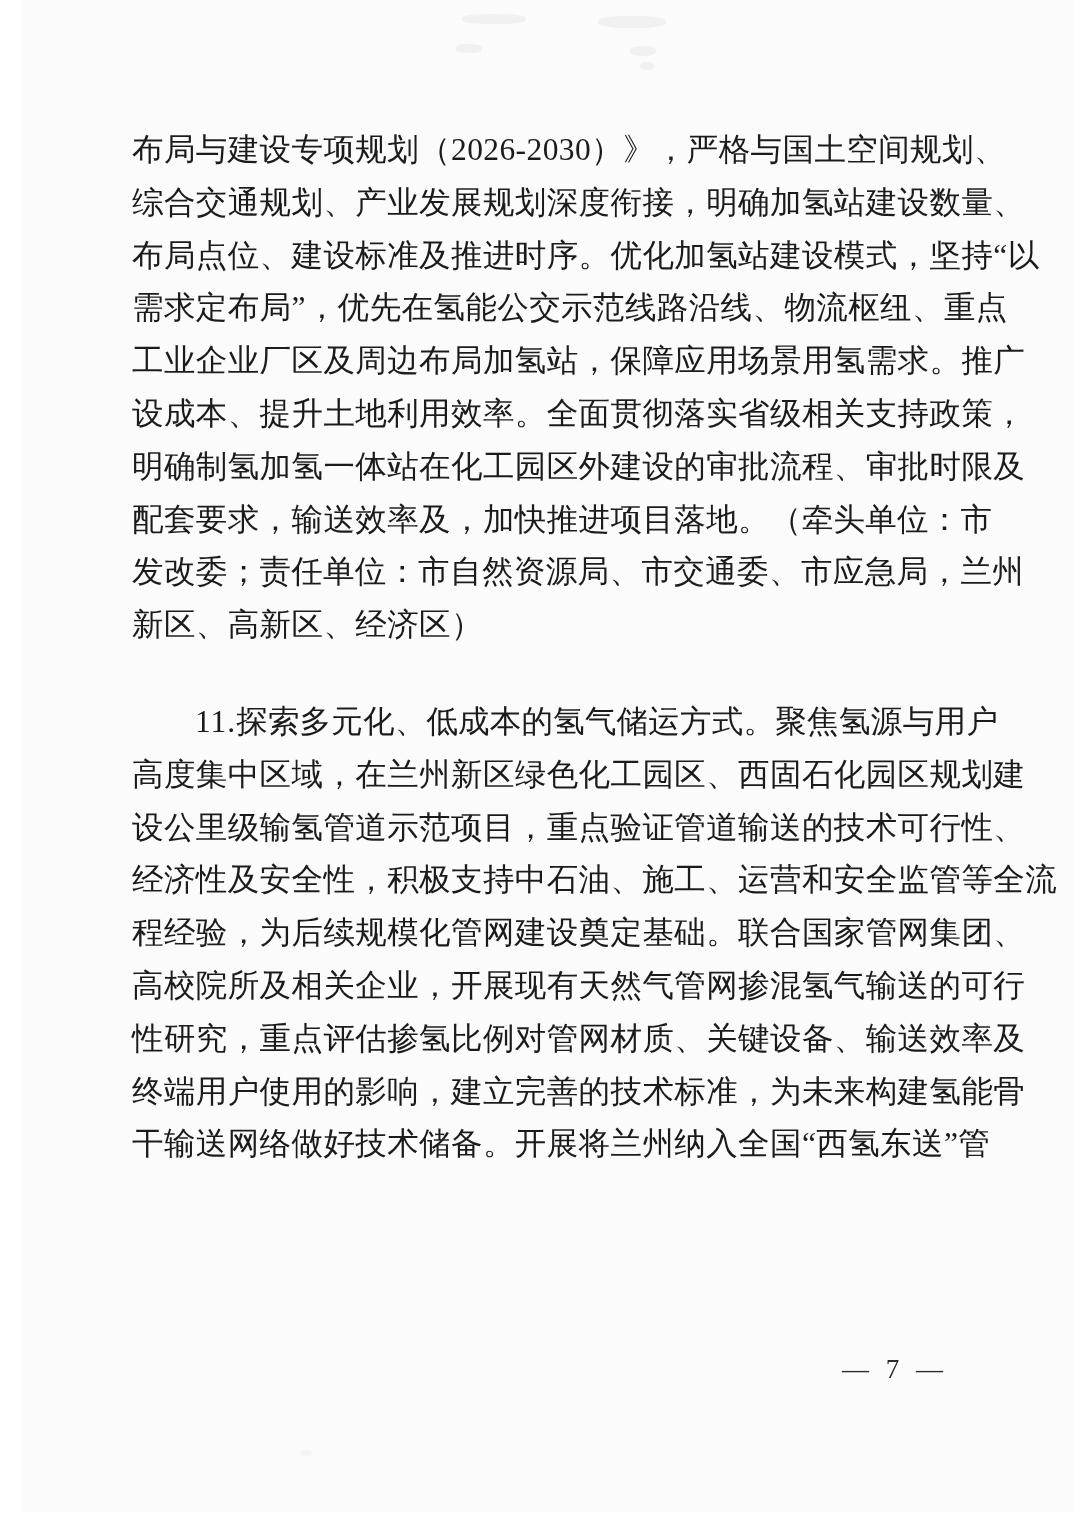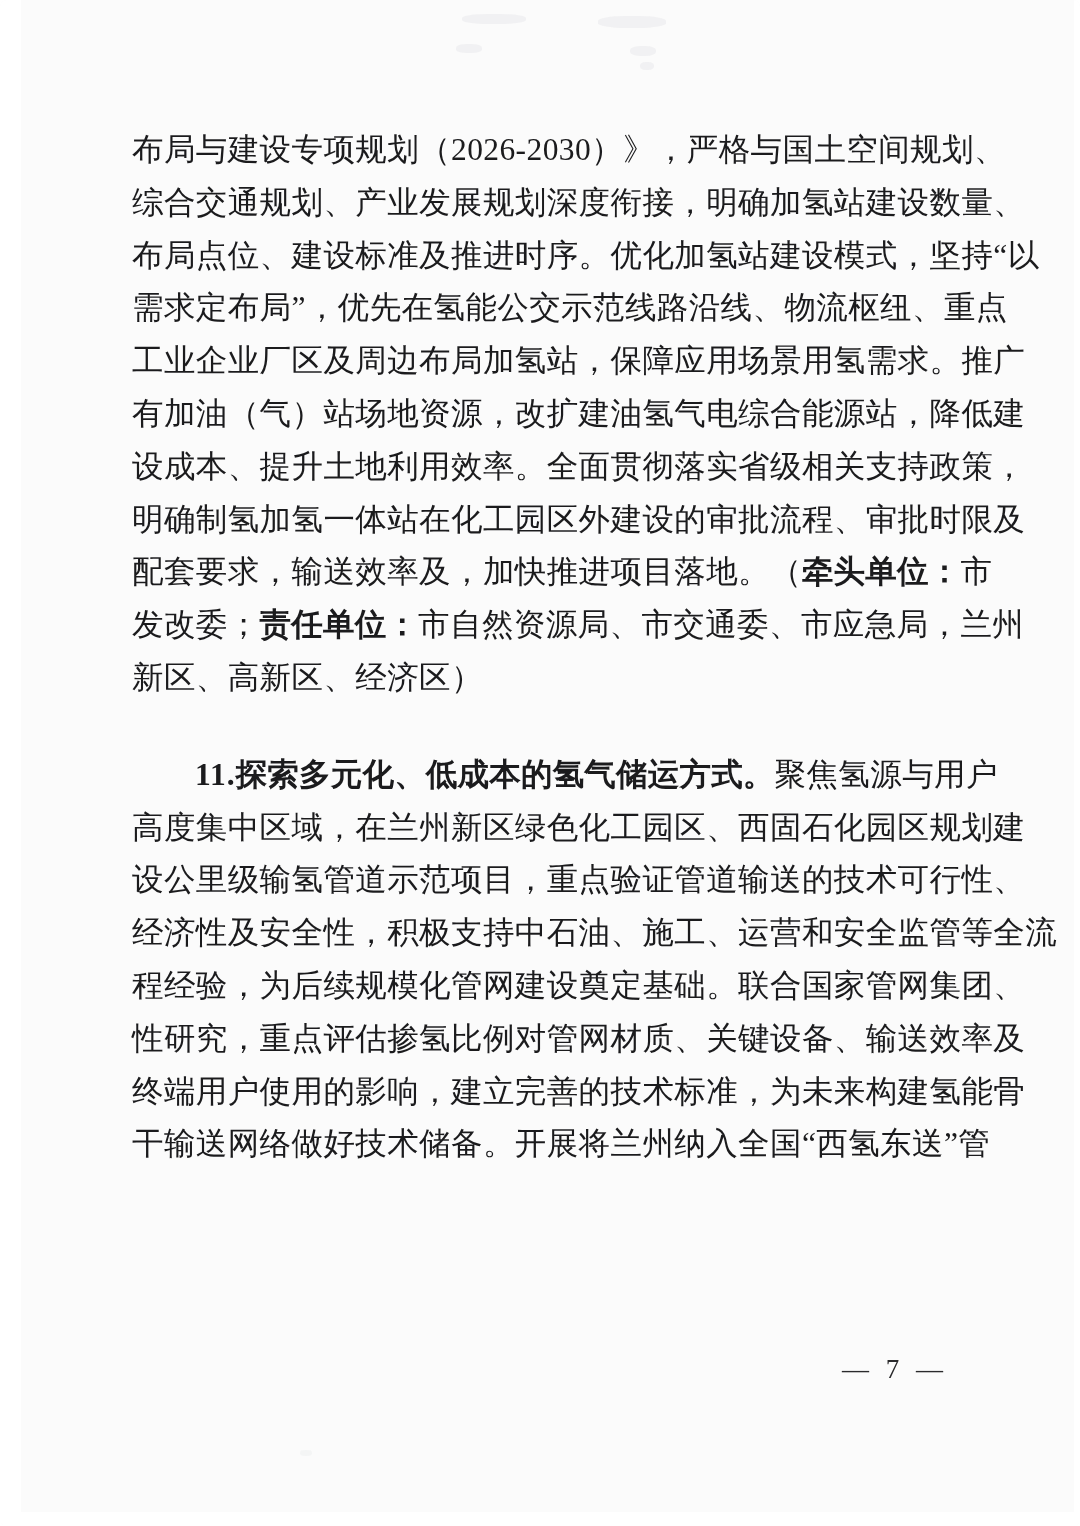--- a/index.html
+++ b/index.html
@@ -61,21 +61,21 @@
     line-height: 52.8px;
     color: #1b1b1d;
     white-space: nowrap;
     letter-spacing: 0.4px;
     font-family: "Liberation Serif", "DejaVu Serif", serif;
   }
 
   
   .line b,
   .line .bold {
-    font-weight: 700;
+    font-weight: 400;
     letter-spacing: 0.2px;
   }
 
   .line .num {
     font-family: "Liberation Serif", "DejaVu Serif", serif;
     letter-spacing: 1px;
   }
 
   .indent-2 {
     padding-left: 63px;
@@ -114,36 +114,36 @@
   <div class="artifact" style="left:640px; top:62px; width:14px; height:8px;"></div>
   <div class="artifact" style="left:300px; top:1450px; width:12px; height:6px; opacity:0.35;"></div>
 
   <div class="text-body">
 
     <div class="line">布局与建设专项规划（2026-2030）》，严格与国土空间规划、</div>
     <div class="line">综合交通规划、产业发展规划深度衔接，明确加氢站建设数量、</div>
     <div class="line">布局点位、建设标准及推进时序。优化加氢站建设模式，坚持“以</div>
     <div class="line">需求定布局”，优先在氢能公交示范线路沿线、物流枢纽、重点</div>
     <div class="line">工业企业厂区及周边布局加氢站，保障应用场景用氢需求。推广</div>
-    <div class="line">有加油（气）站场地资源，改扩建油氢气电综合能源站，降低建</div>
     <div class="line">设成本、提升土地利用效率。全面贯彻落实省级相关支持政策，</div>
     <div class="line">明确制氢加氢一体站在化工园区外建设的审批流程、审批时限及</div>
 
     <div class="line"><span>配套要求，输送效率及，加快推进项目落地。（</span><b>牵头单位：</b><span>市</span></div>
 
     <div class="line"><span>发改委；</span><b>责任单位：</b><span>市自然资源局、市交通委、市应急局，兰州</span></div>
 
     <div class="line">新区、高新区、经济区）</div>
 
     <div class="line indent-2"><b class="num">11.</b><b>探索多元化、低成本的氢气储运方式。</b><span>聚焦氢源与用户</span></div>
 
     <div class="line">高度集中区域，在兰州新区绿色化工园区、西固石化园区规划建</div>
     <div class="line">设公里级输氢管道示范项目，重点验证管道输送的技术可行性、</div>
     <div class="line">经济性及安全性，积极支持中石油、施工、运营和安全监管等全流</div>
     <div class="line">程经验，为后续规模化管网建设奠定基础。联合国家管网集团、</div>
+    <div class="line">高校院所及相关企业，开展现有天然气管网掺混氢气输送的可行</div>
     <div class="line">性研究，重点评估掺氢比例对管网材质、关键设备、输送效率及</div>
     <div class="line">终端用户使用的影响，建立完善的技术标准，为未来构建氢能骨</div>
     <div class="line">干输送网络做好技术储备。开展将兰州纳入全国“西氢东送”管</div>
 
   </div>
 
   <div class="page-number">— 7 —</div>
 
 </div>
 

